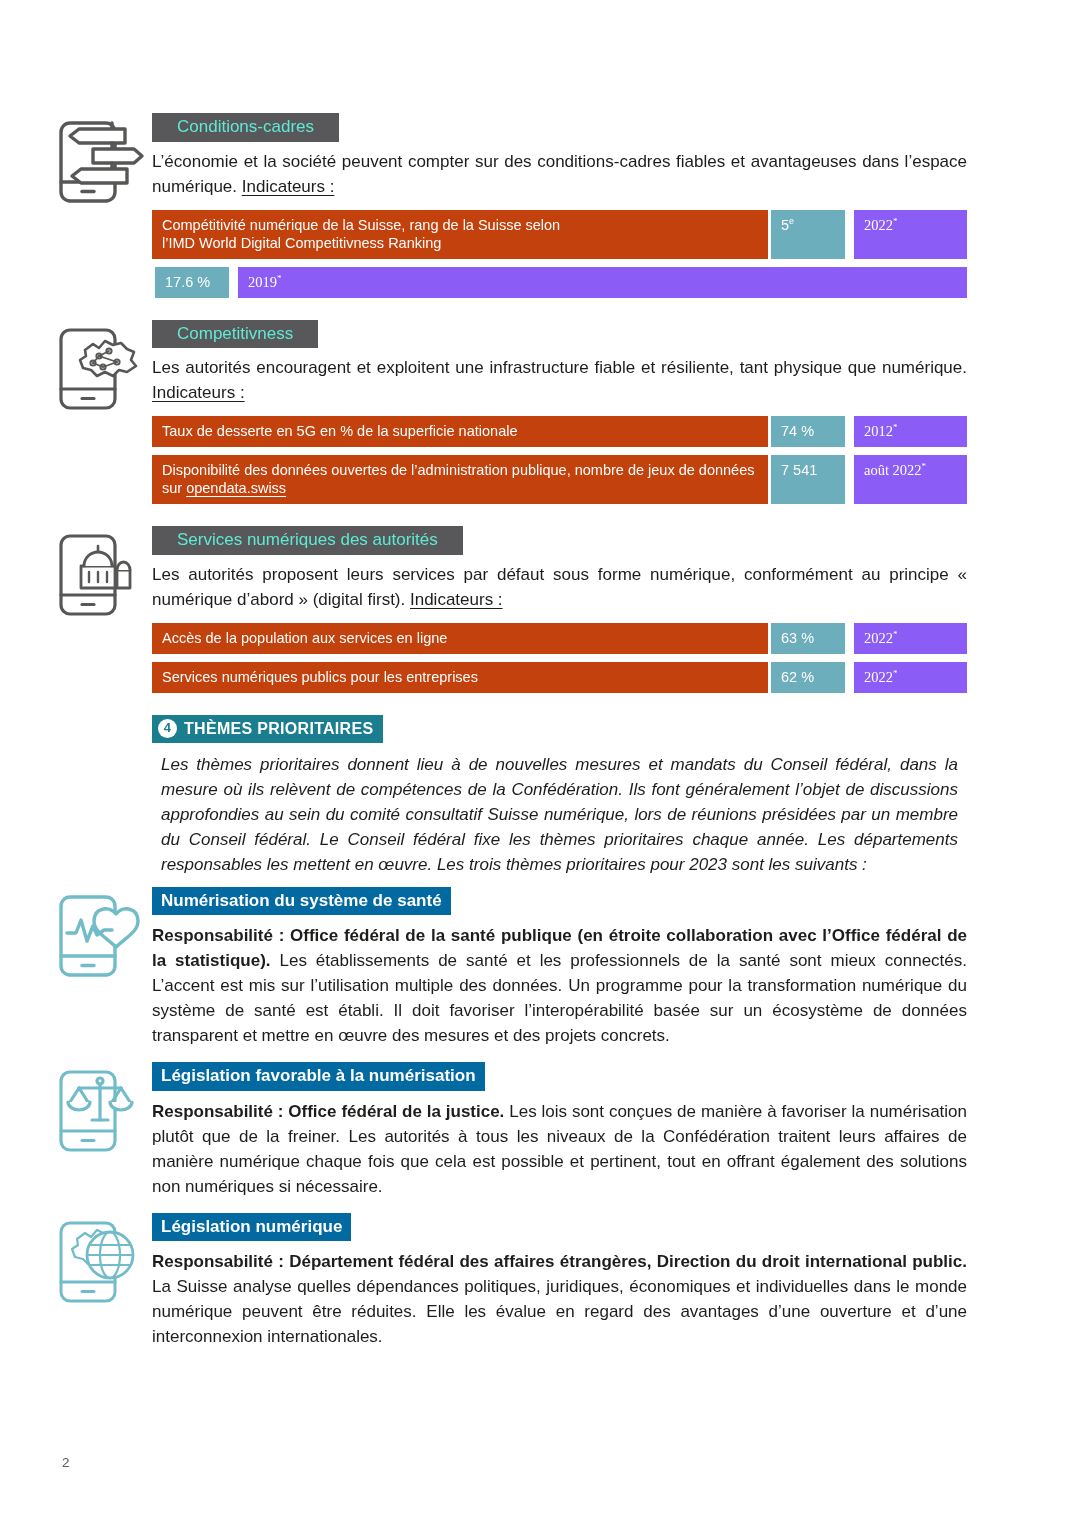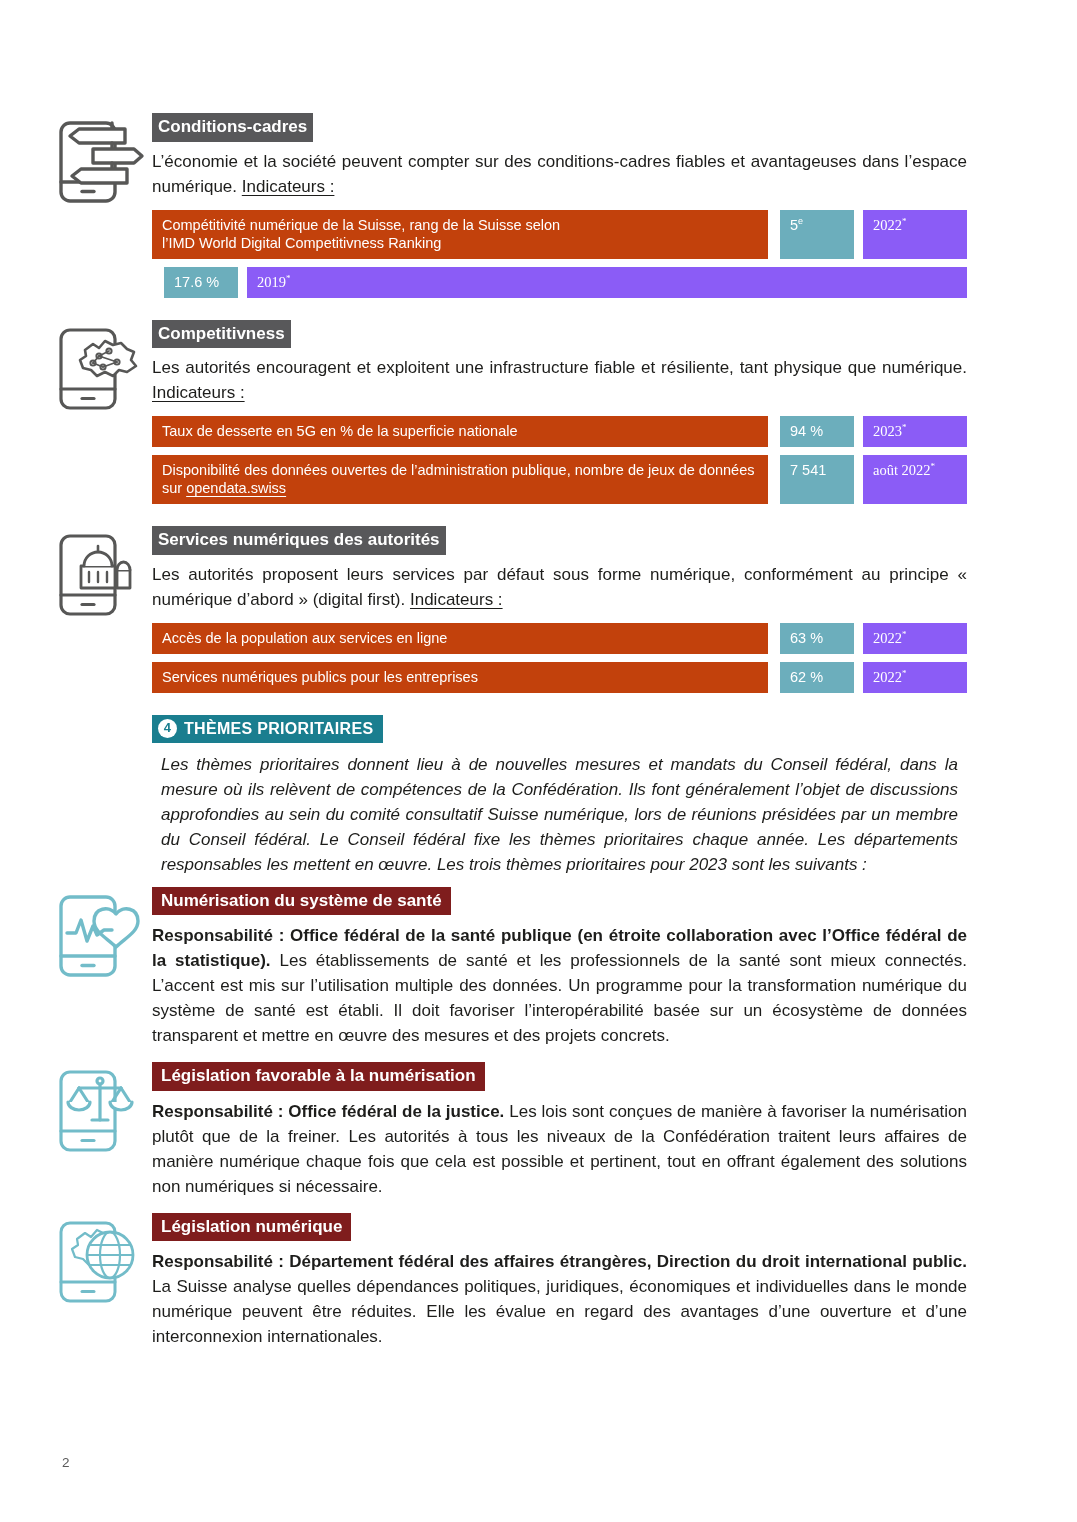--- a/index.html
+++ b/index.html
@@ -9,35 +9,35 @@
     font-family:"Liberation Sans", sans-serif; color:#1d1d1b;
     overflow:hidden; background:#ffffff;
   }
   .section { display:flex; margin-bottom:14px; }
   .icon-col { flex:0 0 90px; margin-right:7px; }
   .body-col { flex:1; min-width:0; }
   .picon { width:90px; height:95px; color:#575756; display:block; }
   .picon.teal { color:#72bcc9; }
 
   .badge-dark {
-    display:inline-block; background:#58585a; color:#ffffff;
-    font-size:17px; font-weight:bold; padding:4px 6px 5px; line-height:1.15;
+    display:inline-block; background:#58585a; color:#5eead4;
+    font-size:17px; font-weight:normal; padding:4px 25px 5px; line-height:1.15;
   }
   .badge-teal {
-    display:inline-block; background:#7f1d1d; color:#fff;
+    display:inline-block; background:#0369a1; color:#fff;
     font-size:17px; font-weight:bold; padding:4px 9px 5px; line-height:1.15;
   }
   .intro { font-size:17px; line-height:25px; margin:7px 0 11px; text-align:justify; }
   .u { text-decoration:underline; text-underline-offset:3px; }
   .it { }
 
   .itable .t-row { display:flex; margin-bottom:8px; }
   .cell { box-sizing:border-box; padding:6px 10px 7px; font-size:14.5px; line-height:18px; color:#ffffff; }
   .c-label { width:616px; background:#c2410c; }
-  .c-value { width:74px; margin-left:12px; background:#6caebc; }
+  .c-value { width:74px; margin-left:3px; background:#6caebc; }
   .c-year  { flex:1; margin-left:9px; background:#8b5cf6;font-family:Liberation Serif, serif; }
   sup.mk { font-size:9px; vertical-align:super; line-height:0; }
 
   .priority-section { margin-left:97px; margin-bottom:10px; }
   .priority-badge {
     display:inline-flex; align-items:center; gap:7px;
     background:#1a7e8f; color:#fff; font-weight:bold; font-size:16px;
     padding:4px 10px 5px 6px; letter-spacing:0.3px; line-height:1.2;
   }
   .num-circle {
@@ -105,22 +105,22 @@
         <circle cx="48" cy="47" r="2.6" stroke-width="2"></circle>
         <circle cx="38" cy="43" r="2.6" stroke-width="2"></circle>
       </svg>
     </div>
     <div class="body-col">
       <span class="badge-dark">Competitivness</span>
       <p class="intro"><span>Les autorités encouragent et exploitent une infrastructure fiable et résiliente, tant physique que numérique.</span> <span class="u">Indicateurs :</span></p>
       <div class="itable">
         <div class="t-row">
           <div class="cell c-label">Taux de desserte en 5G en % de la superficie nationale</div>
-          <div class="cell c-value">94 %</div>
-          <div class="cell c-year"><span>2023</span><sup class="mk">*</sup></div>
+          <div class="cell c-value">74 %</div>
+          <div class="cell c-year"><span>2012</span><sup class="mk">*</sup></div>
         </div>
         <div class="t-row">
           <div class="cell c-label"><span>Disponibilité des données ouvertes de l’administration publique, nombre de jeux de données sur </span><span class="u">opendata.swiss</span></div>
           <div class="cell c-value">7 541</div>
           <div class="cell c-year"><span>août 2022</span><sup class="mk">*</sup></div>
         </div>
       </div>
     </div>
   </div>
 

